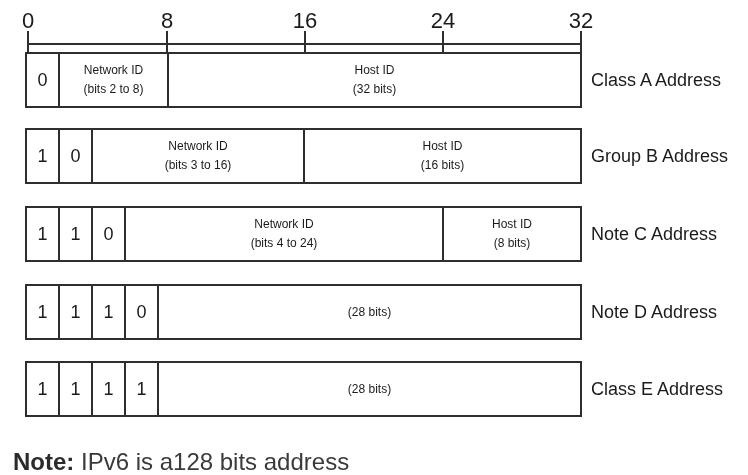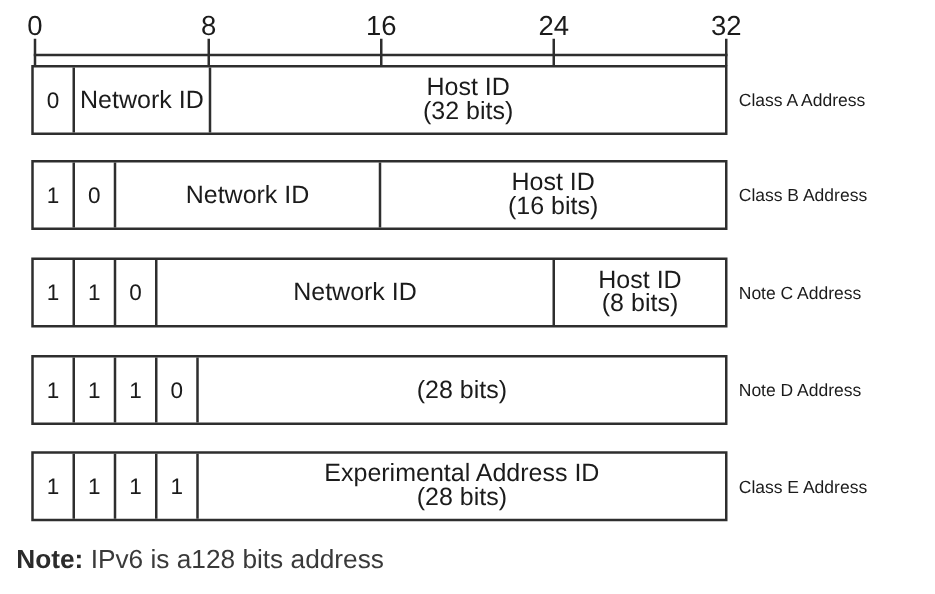--- a/index.html
+++ b/index.html
@@ -57,48 +57,48 @@
     justify-content: center;
     font-size: 18px;
     color: #1b1b1b;
   }
   .seg {
     display: flex;
     flex-direction: column;
     align-items: center;
     justify-content: center;
     text-align: center;
-    font-size: 20px;
+    font-size: 12px;
     line-height: 19px;
     color: #1b1b1b;
   }
   .seg.divider { border-right: 2px solid #2e2e2e; }
   .seg.grow { flex: 1 1 auto; }
   .w-a-net { flex: 0 0 109px; }
   .w-b-net { flex: 0 0 212px; }
   .w-c-net { flex: 0 0 318px; }
 
   .row-label {
     position: absolute;
     left: 591px;
     width: 155px;
     height: 56px;
     display: flex;
     align-items: center;
-    font-size: 14px;
+    font-size: 18px;
     color: #1b1b1b;
     white-space: nowrap;
   }
 
   
   .note {
     position: absolute;
     left: 13px;
-    top: 436px;
-    font-size: 21px;
+    top: 448px;
+    font-size: 24px;
     color: #3a3a3a;
   }
   .note b { color: #2b2b2b; font-weight: bold; }
 </style>
 </head>
 <body>
 
 <div class="canvas">
 
   <div>
@@ -113,51 +113,54 @@
     <div class="tick" style="left:304px"></div>
     <div class="tick" style="left:442px"></div>
     <div class="tick" style="left:580px"></div>
   </div>
 
   <div>
     <div class="row-box" style="top:52px">
       <div class="bit">0</div>
       <div class="seg divider w-a-net">
         <span>Network ID</span>
+        <span>(bits 2 to 8)</span>
       </div>
       <div class="seg grow">
         <span>Host ID</span>
         <span>(32 bits)</span>
       </div>
     </div>
     <div class="row-label" style="top:52px">Class A Address</div>
   </div>
 
   <div>
     <div class="row-box" style="top:128px">
       <div class="bit">1</div>
       <div class="bit">0</div>
       <div class="seg divider w-b-net">
         <span>Network ID</span>
+        <span>(bits 3 to 16)</span>
       </div>
       <div class="seg grow">
         <span>Host ID</span>
         <span>(16 bits)</span>
       </div>
     </div>
-    <div class="row-label" style="top:128px">Class B Address</div>
+    <div class="row-label" style="top:128px">Group B Address</div>
   </div>
 
   <div>
     <div class="row-box" style="top:206px">
       <div class="bit">1</div>
       <div class="bit">1</div>
       <div class="bit">0</div>
       <div class="seg divider w-c-net">
         <span>Network ID</span>
+        <span>(bits 4 to 24)</span>
       </div>
       <div class="seg grow">
         <span>Host ID</span>
         <span>(8 bits)</span>
       </div>
     </div>
     <div class="row-label" style="top:206px">Note C Address</div>
   </div>
 
   <div>
@@ -173,21 +176,20 @@
     <div class="row-label" style="top:284px">Note D Address</div>
   </div>
 
   <div>
     <div class="row-box" style="top:361px">
       <div class="bit">1</div>
       <div class="bit">1</div>
       <div class="bit">1</div>
       <div class="bit">1</div>
       <div class="seg grow">
-        <span>Experimental Address ID</span>
         <span>(28 bits)</span>
       </div>
     </div>
     <div class="row-label" style="top:361px">Class E Address</div>
   </div>
 
   <div class="note">
     <b>Note:</b><span> IPv6 is a128 bits address</span>
   </div>
 

